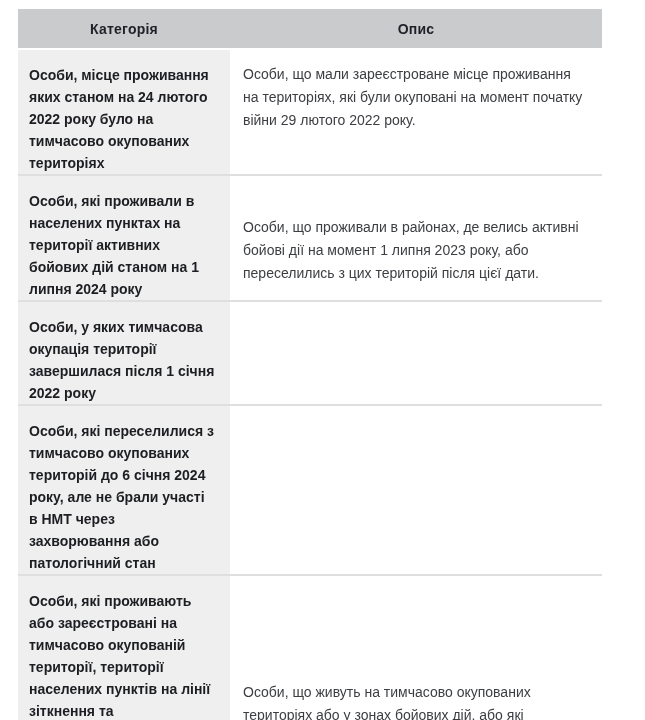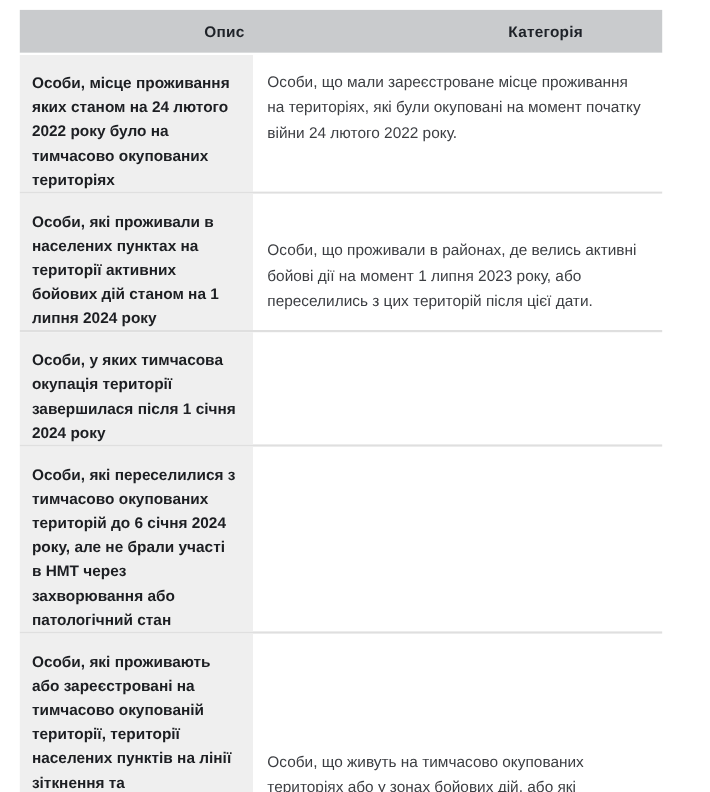--- a/index.html
+++ b/index.html
@@ -59,36 +59,36 @@
     line-height: 23px;
     color: #3c3e42;
   }
 </style>
 </head>
 <body>
 
 <div class="table-wrap">
 
   <div class="header-row">
+    <div class="header-cell cat">Категорія</div>
     <div class="header-cell desc">Опис</div>
-    <div class="header-cell cat">Категорія</div>
   </div>
 
   <div class="body-row">
     <div class="cell cat-cell">Особи, місце проживання яких станом на 24 лютого 2022 року було на тимчасово окупованих територіях</div>
-    <div class="cell desc-cell">Особи, що мали зареєстроване місце проживання на територіях, які були окуповані на момент початку війни 24 лютого 2022 року.</div>
+    <div class="cell desc-cell">Особи, що мали зареєстроване місце проживання на територіях, які були окуповані на момент початку війни 29 лютого 2022 року.</div>
   </div>
 
   <div class="body-row">
     <div class="cell cat-cell">Особи, які проживали в населених пунктах на території активних бойових дій станом на 1 липня 2024 року</div>
     <div class="cell desc-cell">Особи, що проживали в районах, де велись активні бойові дії на момент 1 липня 2023 року, або переселились з цих територій після цієї дати.</div>
   </div>
 
   <div class="body-row">
-    <div class="cell cat-cell">Особи, у яких тимчасова окупація території завершилася після 1 січня 2024 року</div>
+    <div class="cell cat-cell">Особи, у яких тимчасова окупація території завершилася після 1 січня 2022 року</div>
   </div>
 
   <div class="body-row">
     <div class="cell cat-cell">Особи, які переселилися з тимчасово окупованих територій до 6 січня 2024 року, але не брали участі в НМТ через захворювання або патологічний стан</div>
   </div>
 
   <div class="body-row">
     <div class="cell cat-cell">Особи, які проживають або зареєстровані на тимчасово окупованій території, території населених пунктів на лінії зіткнення та адміністративної межі або які переселилися з неї після 1 січня 2024 року</div>
     <div class="cell desc-cell">Особи, що живуть на тимчасово окупованих територіях або у зонах бойових дій, або які переселились з цих територій після 1 січня 2024 року, та не брали участі в НМТ через захворювання.</div>
   </div>

